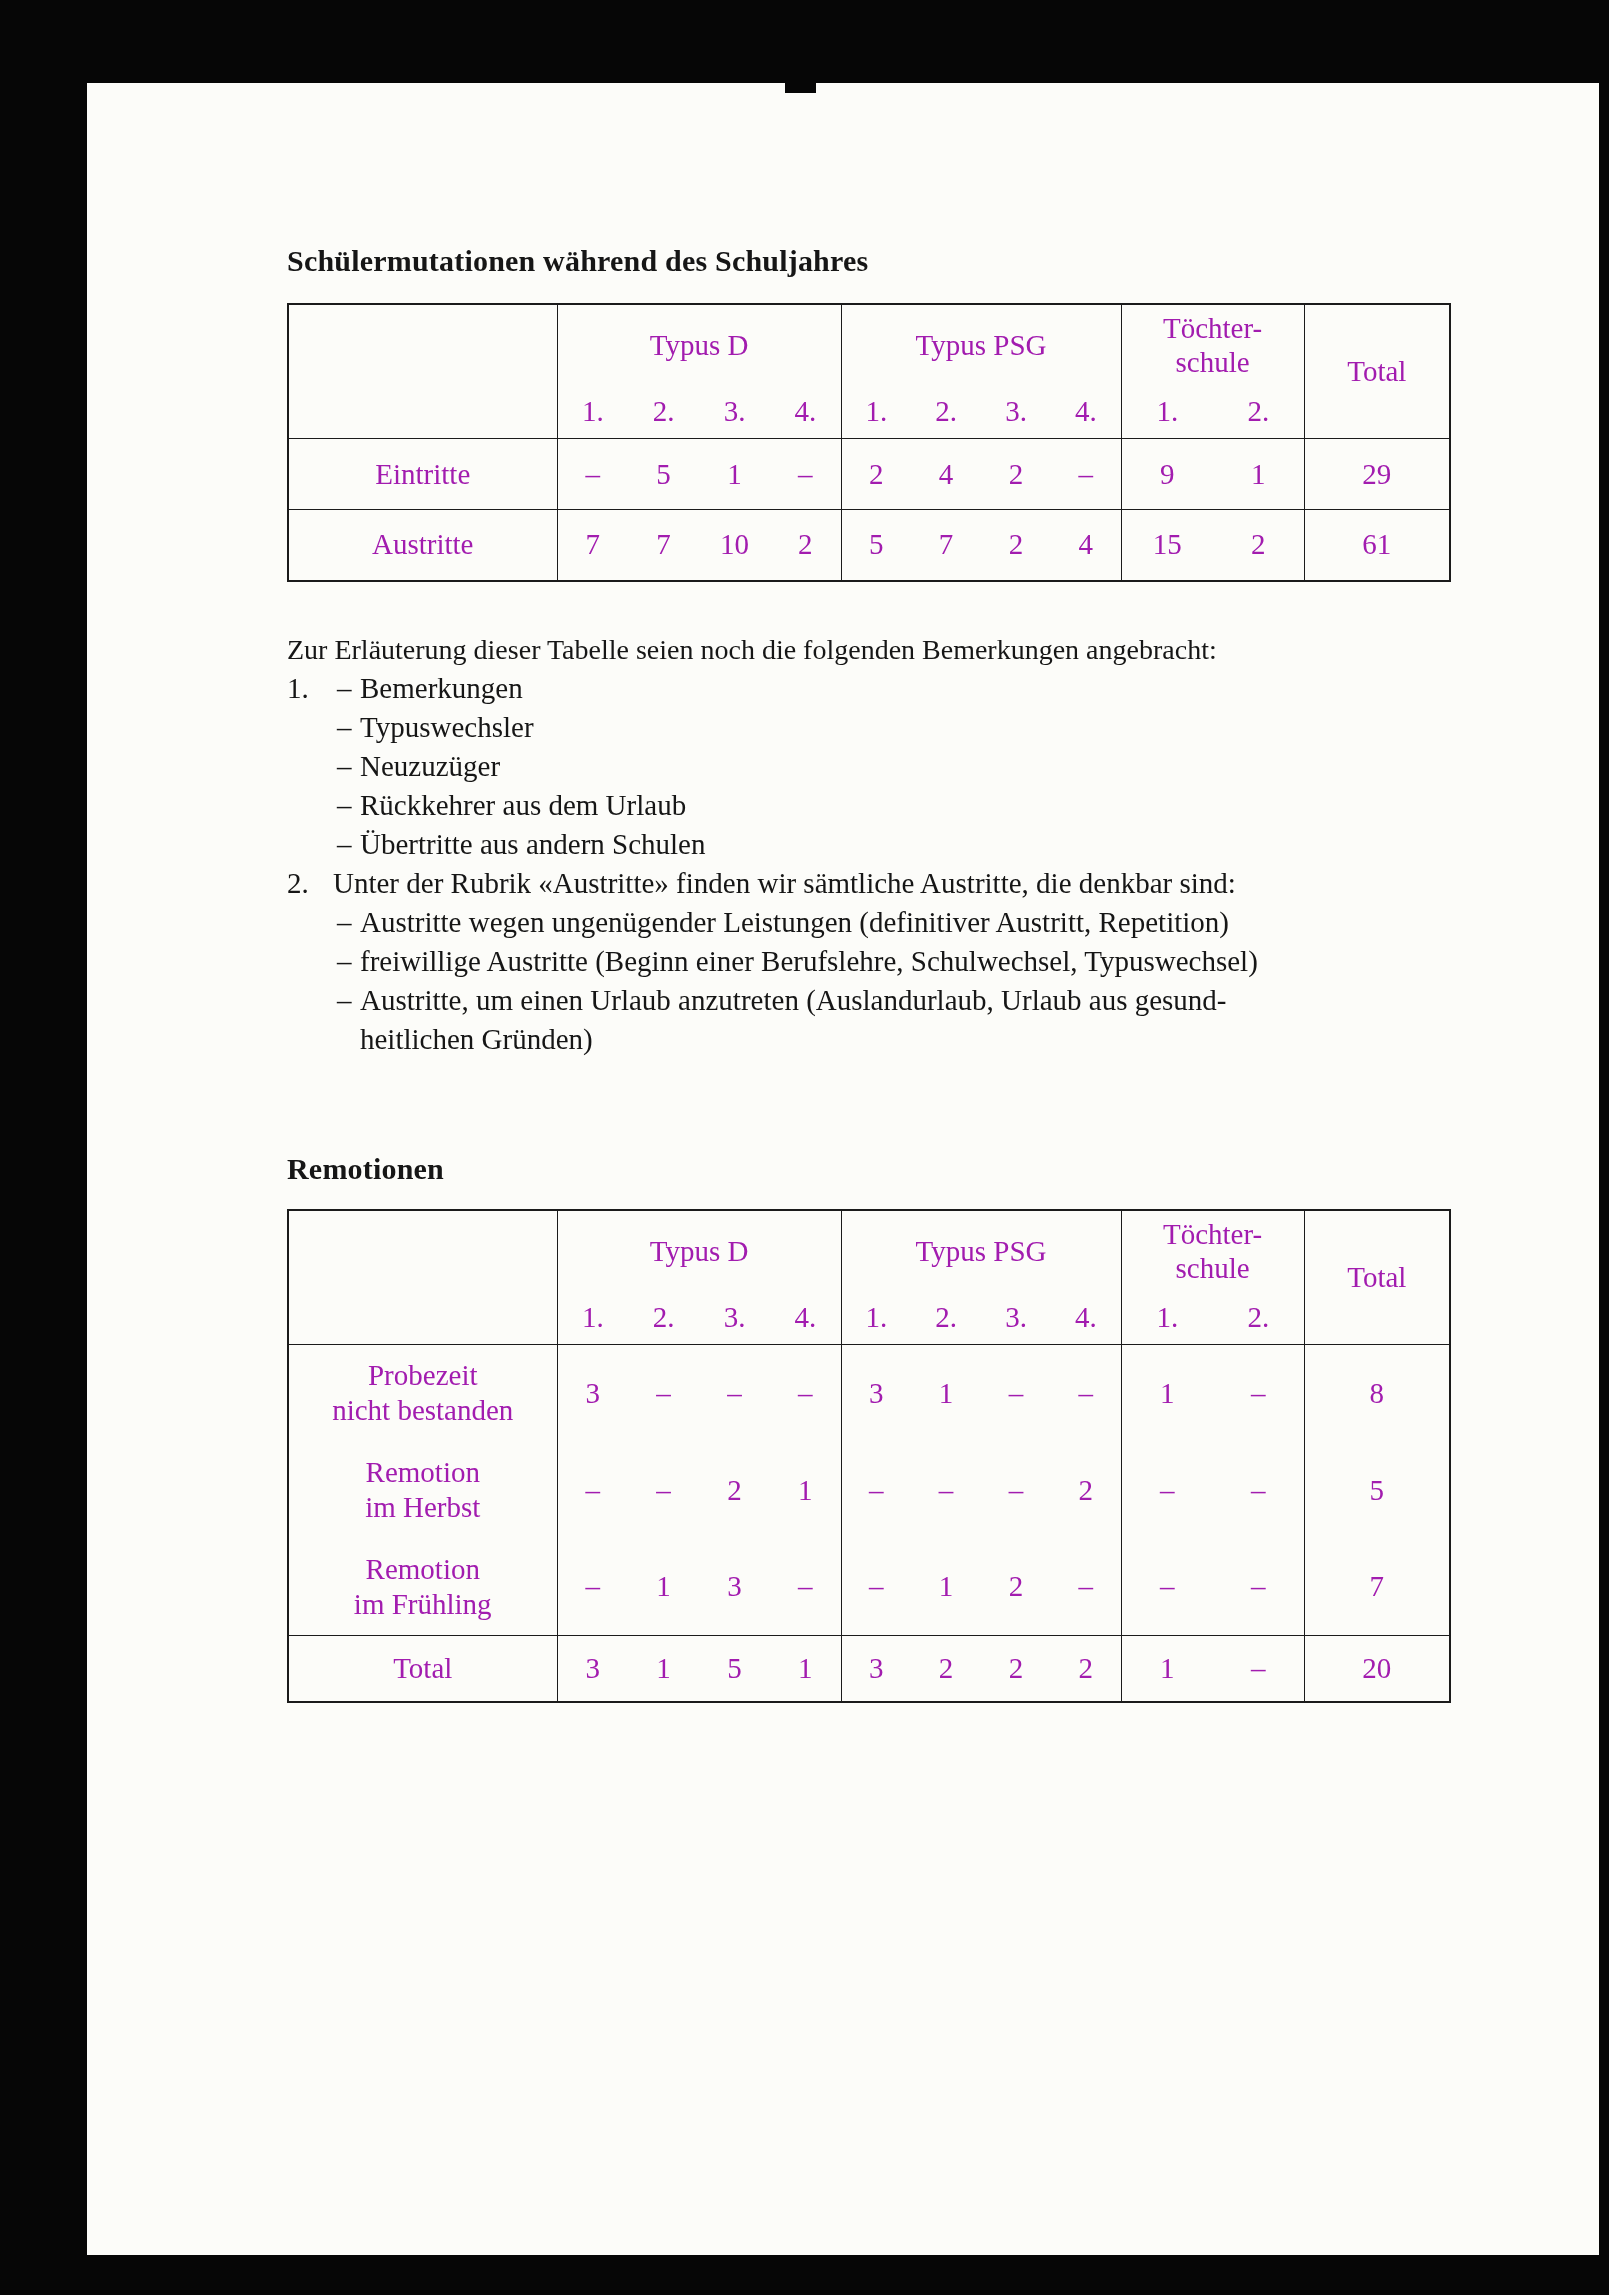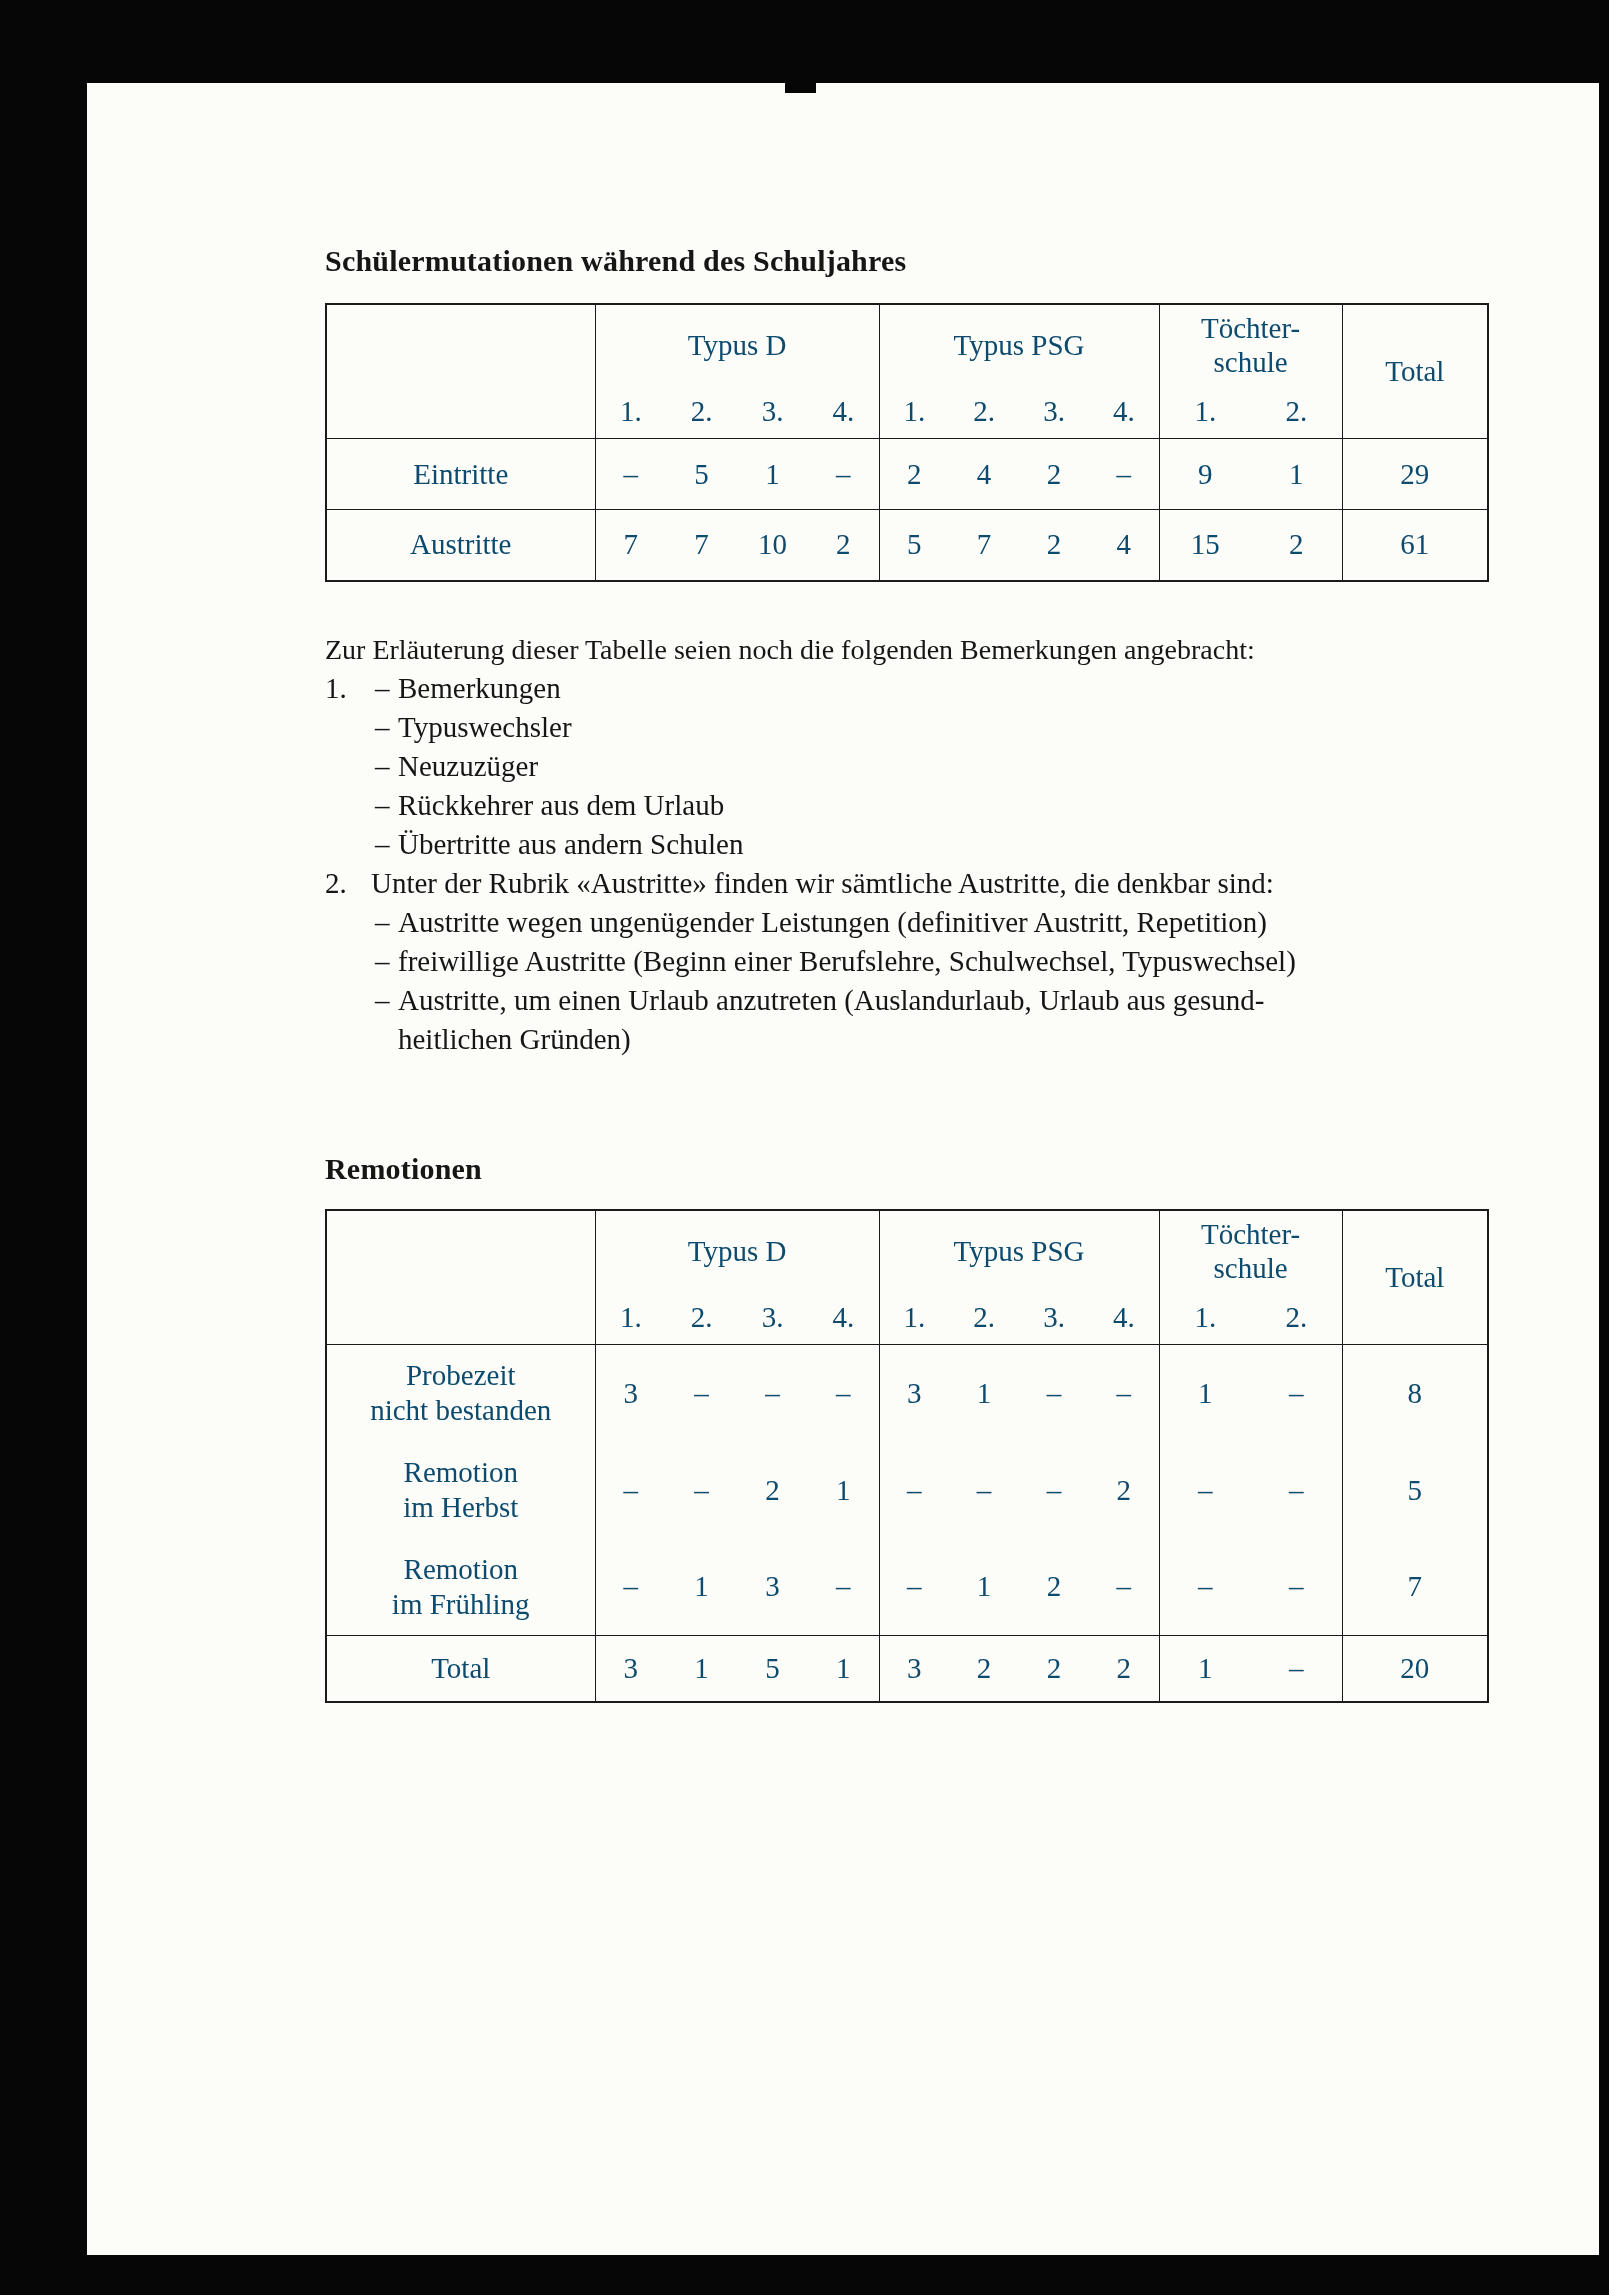--- a/index.html
+++ b/index.html
@@ -27,38 +27,37 @@
     width: 31px;
     height: 93px;
     background: #060606;
   }
   .content {
     position: absolute;
     left: 200px;
     top: 0;
     width: 1161px;
     padding-top: 158px;
-    margin-left: 38px;
   }
   h1.title, h2.title {
     font-size: 30px;
     font-weight: bold;
     margin: 0;
     line-height: 39px;
     letter-spacing: 0.2px;
   }
   h2.title { margin-top: 90px; }
 
   
   table.t {
     border-collapse: collapse;
     table-layout: fixed;
     width: 1161px;
     font-size: 29px;
-    color: #0c4a6e;
+    color: #a21caf;
     border: 2.4px solid #1b1b1b;
   }
   table.t1 { margin-top: 22.5px; }
   table.t2 { margin-top: 21px; }
   .t td {
     padding: 0;
     text-align: center;
     vertical-align: middle;
   }
   .bl { border-left: 1.6px solid #1b1b1b; }

